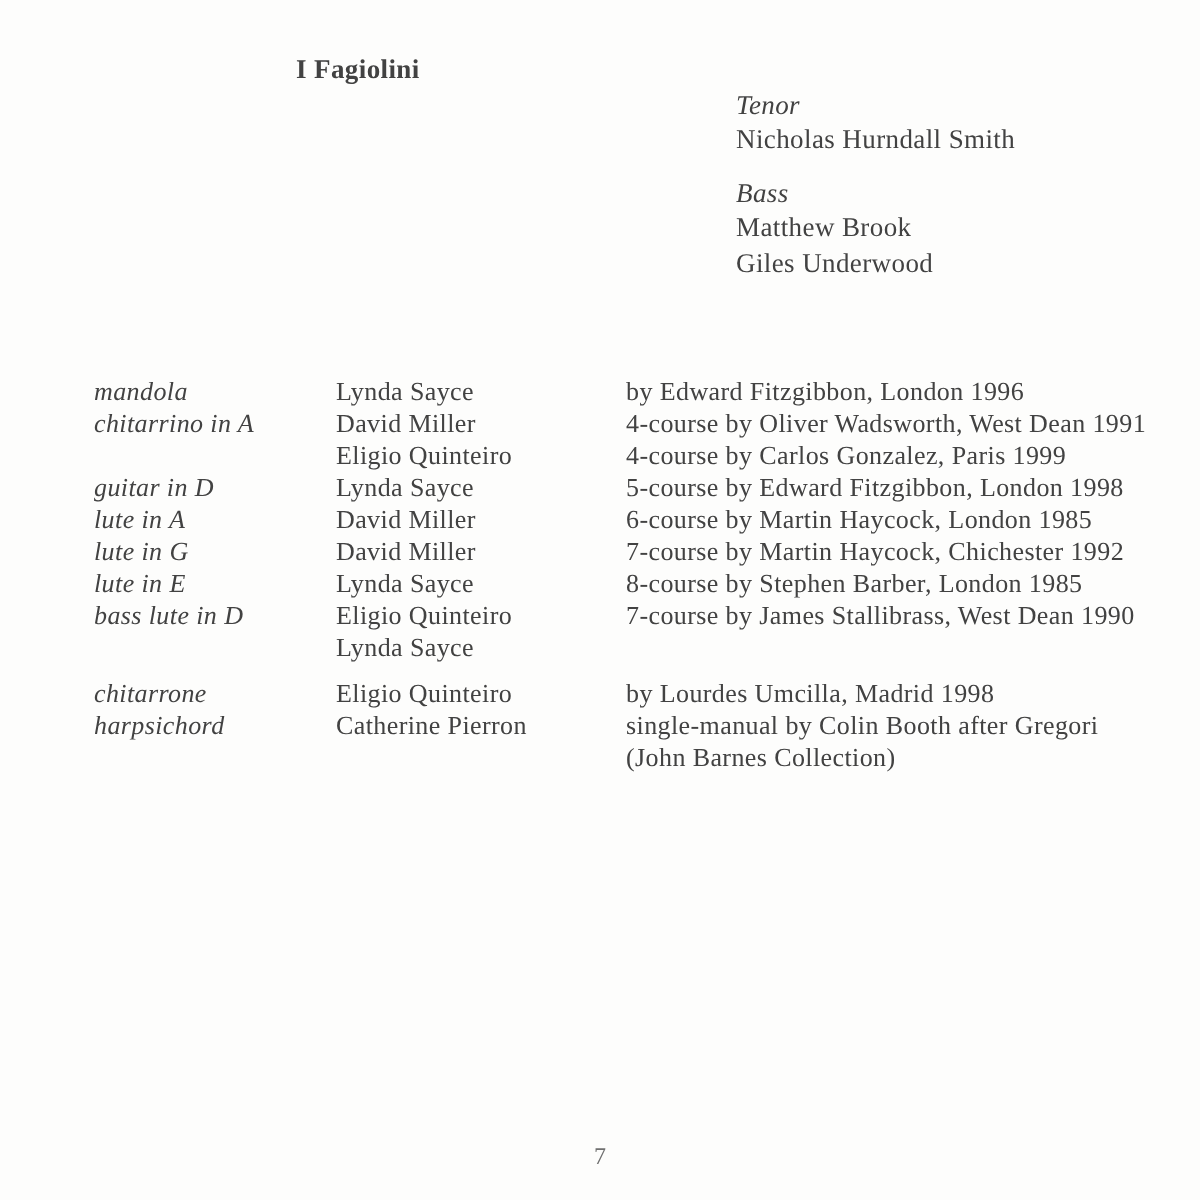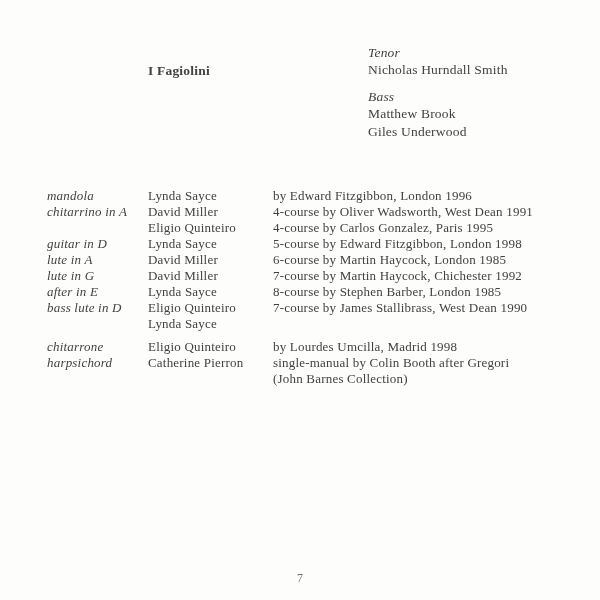--- a/index.html
+++ b/index.html
@@ -14,38 +14,39 @@
   .sheet { position: absolute; inset: 0; }
 
   
   .ensemble-col {
     position: absolute;
     font-size: 13.5px;
     line-height: 17.5px;
     letter-spacing: 0.2px;
     white-space: nowrap;
   }
-  #col-left  { left: 148px; top: 26px; margin-top: 36px; }
+  #col-left  { left: 148px; top: 26px; }
   #col-right { left: 330px; top: 43.5px; margin-left: 38px; }
   .title { font-weight: bold; }
   .voice { font-style: italic; }
   .voice-group-second { margin-top: 9px; }
 
   
   .instruments {
     position: absolute;
     left: 47px; top: 188px; width: 530px;
     font-size: 13px;
     line-height: 16px;
     letter-spacing: 0.2px;
   }
   .irow {
     display: grid;
     grid-template-columns: 101px 125px 1fr;
     white-space: nowrap;
+    gap: 20px;
   }
   .irow.gap-before { margin-top: 7px; }
   .iname { font-style: italic; }
 
   
   .pagenum {
     position: absolute;
     left: 0; right: 0; top: 571px;
     text-align: center;
     font-size: 12px;
@@ -80,39 +81,39 @@
       <span>by Edward Fitzgibbon, London 1996</span>
     </div>
     <div class="irow">
       <span class="iname">chitarrino in A</span>
       <span>David Miller</span>
       <span>4-course by Oliver Wadsworth, West Dean 1991</span>
     </div>
     <div class="irow">
       <span class="iname"></span>
       <span>Eligio Quinteiro</span>
-      <span>4-course by Carlos Gonzalez, Paris 1995</span>
+      <span>4-course by Carlos Gonzalez, Paris 1999</span>
     </div>
     <div class="irow">
       <span class="iname">guitar in D</span>
       <span>Lynda Sayce</span>
       <span>5-course by Edward Fitzgibbon, London 1998</span>
     </div>
     <div class="irow">
       <span class="iname">lute in A</span>
       <span>David Miller</span>
       <span>6-course by Martin Haycock, London 1985</span>
     </div>
     <div class="irow">
       <span class="iname">lute in G</span>
       <span>David Miller</span>
       <span>7-course by Martin Haycock, Chichester 1992</span>
     </div>
     <div class="irow">
-      <span class="iname">after in E</span>
+      <span class="iname">lute in E</span>
       <span>Lynda Sayce</span>
       <span>8-course by Stephen Barber, London 1985</span>
     </div>
     <div class="irow">
       <span class="iname">bass lute in D</span>
       <span>Eligio Quinteiro</span>
       <span>7-course by James Stallibrass, West Dean 1990</span>
     </div>
     <div class="irow">
       <span class="iname"></span>

